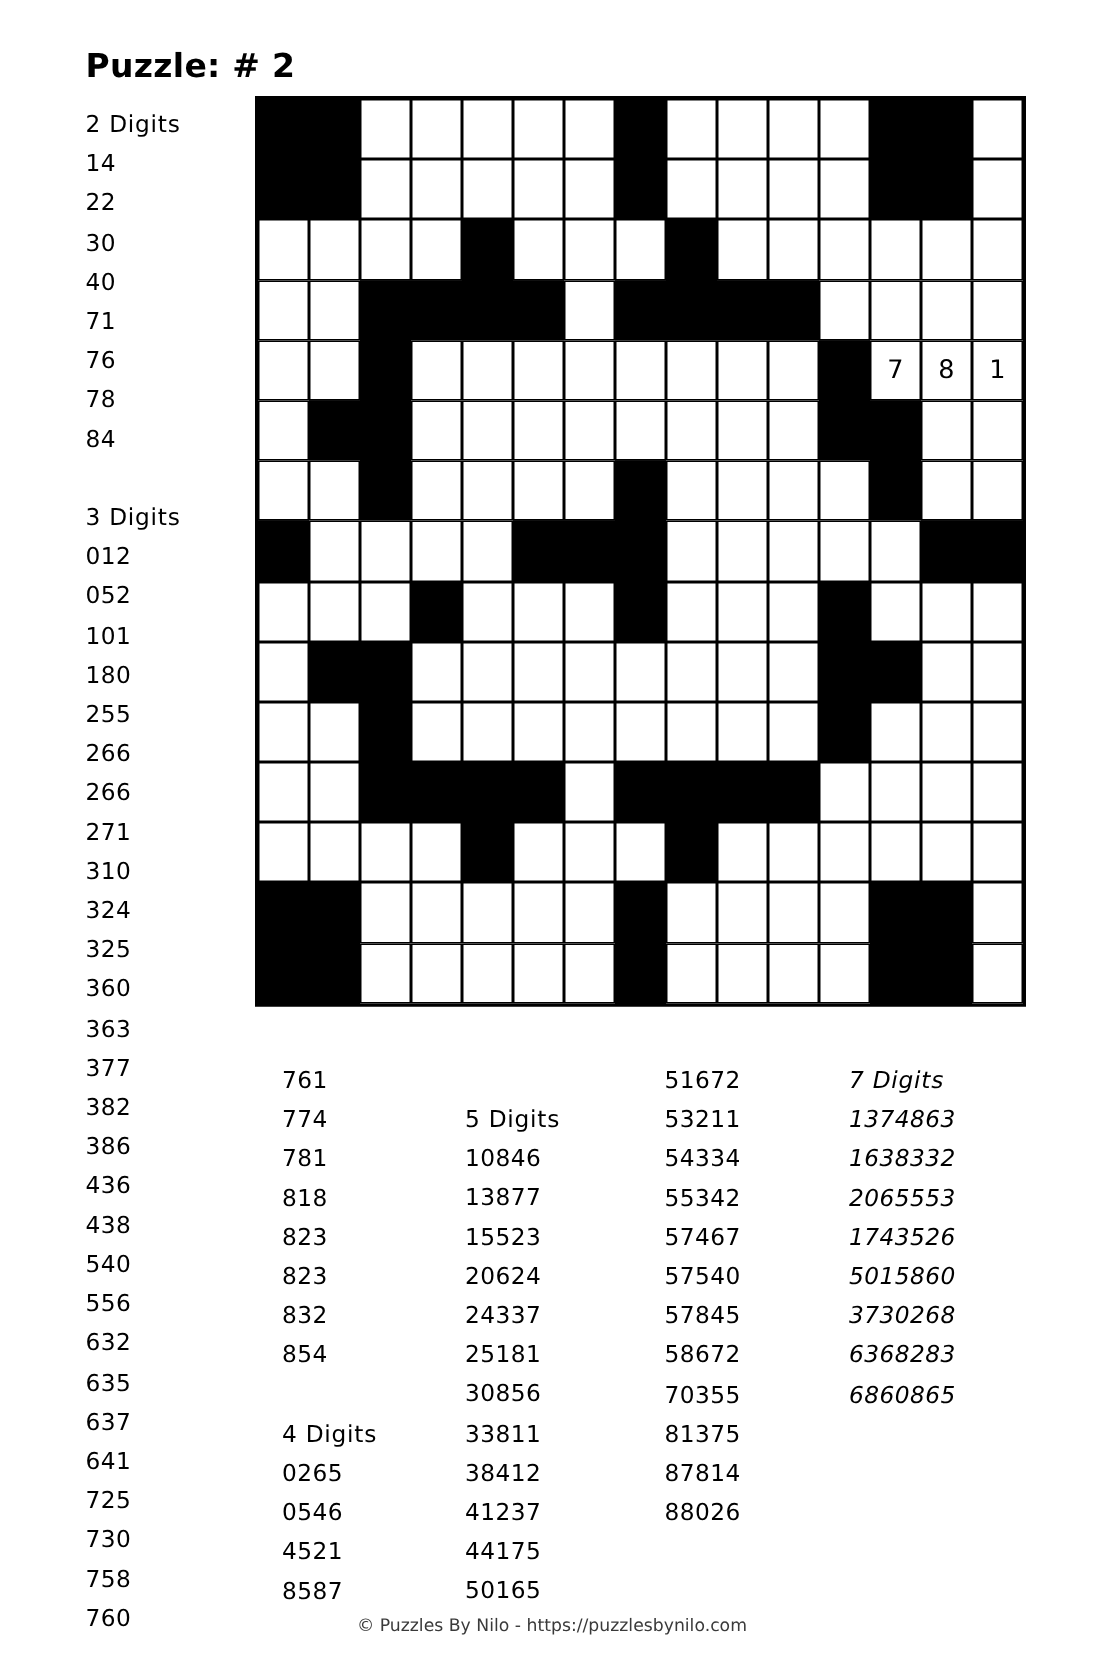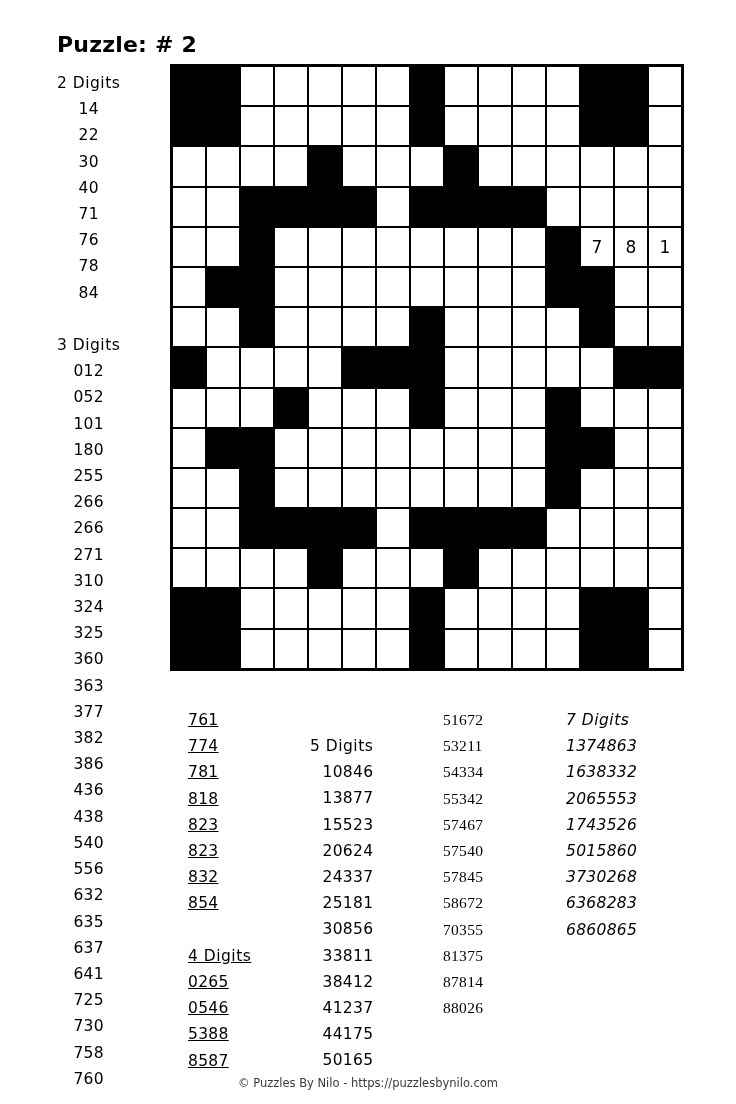--- a/index.html
+++ b/index.html
@@ -32,24 +32,24 @@
     font-size: 15.5px;
     line-height: 26.2px;
     white-space: pre;
   }
   .wordcol .hdr {
     font-weight: normal;
     letter-spacing: 0.5px;
   }
   .wordcol .w { letter-spacing: 0.3px; }
 
-  #col-1 { left: 57px;  top: 70px; text-align: center; }
-  #col-2 { left: 188px; top: 707px; text-decoration: underline; }
-  #col-3 { left: 310px; top: 733px; text-align: right; }
-  #col-4 { left: 443px; top: 707px; font-family: Liberation Serif, serif; }
+  #col-1 { left: 57px;  top: 70px; }
+  #col-2 { left: 188px; top: 707px; }
+  #col-3 { left: 310px; top: 733px; }
+  #col-4 { left: 443px; top: 707px; }
   #col-5 { left: 566px; top: 707px; font-style: italic; }
 
   .spacer { visibility: hidden; }
 
   
   #grid {
     position: absolute;
     left: 170px;
     top: 64px;
     display: grid;
@@ -308,18 +308,18 @@
     <div class="cell"></div>
     <div class="cell"></div>
     <div class="cell"></div>
     <div class="cell"></div>
     <div class="cell black"></div>
     <div class="cell black"></div>
     <div class="cell"></div>
   </div>
 
 <div class="wordcol" id="col-1"><div class="hdr">2 Digits</div><div class="w">14</div><div class="w">22</div><div class="w">30</div><div class="w">40</div><div class="w">71</div><div class="w">76</div><div class="w">78</div><div class="w">84</div><div class="spacer">.</div><div class="hdr">3 Digits</div><div class="w">012</div><div class="w">052</div><div class="w">101</div><div class="w">180</div><div class="w">255</div><div class="w">266</div><div class="w">266</div><div class="w">271</div><div class="w">310</div><div class="w">324</div><div class="w">325</div><div class="w">360</div><div class="w">363</div><div class="w">377</div><div class="w">382</div><div class="w">386</div><div class="w">436</div><div class="w">438</div><div class="w">540</div><div class="w">556</div><div class="w">632</div><div class="w">635</div><div class="w">637</div><div class="w">641</div><div class="w">725</div><div class="w">730</div><div class="w">758</div><div class="w">760</div></div>
-<div class="wordcol" id="col-2"><div class="w">761</div><div class="w">774</div><div class="w">781</div><div class="w">818</div><div class="w">823</div><div class="w">823</div><div class="w">832</div><div class="w">854</div><div class="spacer">.</div><div class="hdr">4 Digits</div><div class="w">0265</div><div class="w">0546</div><div class="w">5388</div><div class="w">8587</div></div>
+<div class="wordcol" id="col-2"><div class="w">761</div><div class="w">774</div><div class="w">781</div><div class="w">818</div><div class="w">823</div><div class="w">823</div><div class="w">832</div><div class="w">854</div><div class="spacer">.</div><div class="hdr">4 Digits</div><div class="w">0265</div><div class="w">0546</div><div class="w">4521</div><div class="w">8587</div></div>
 <div class="wordcol" id="col-3"><div class="hdr">5 Digits</div><div class="w">10846</div><div class="w">13877</div><div class="w">15523</div><div class="w">20624</div><div class="w">24337</div><div class="w">25181</div><div class="w">30856</div><div class="w">33811</div><div class="w">38412</div><div class="w">41237</div><div class="w">44175</div><div class="w">50165</div></div>
 <div class="wordcol" id="col-4"><div class="w">51672</div><div class="w">53211</div><div class="w">54334</div><div class="w">55342</div><div class="w">57467</div><div class="w">57540</div><div class="w">57845</div><div class="w">58672</div><div class="w">70355</div><div class="w">81375</div><div class="w">87814</div><div class="w">88026</div></div>
 <div class="wordcol" id="col-5"><div class="hdr">7 Digits</div><div class="w">1374863</div><div class="w">1638332</div><div class="w">2065553</div><div class="w">1743526</div><div class="w">5015860</div><div class="w">3730268</div><div class="w">6368283</div><div class="w">6860865</div></div>
 
 <div class="footer">© Puzzles By Nilo - https://puzzlesbynilo.com</div>
 
 </body></html>

